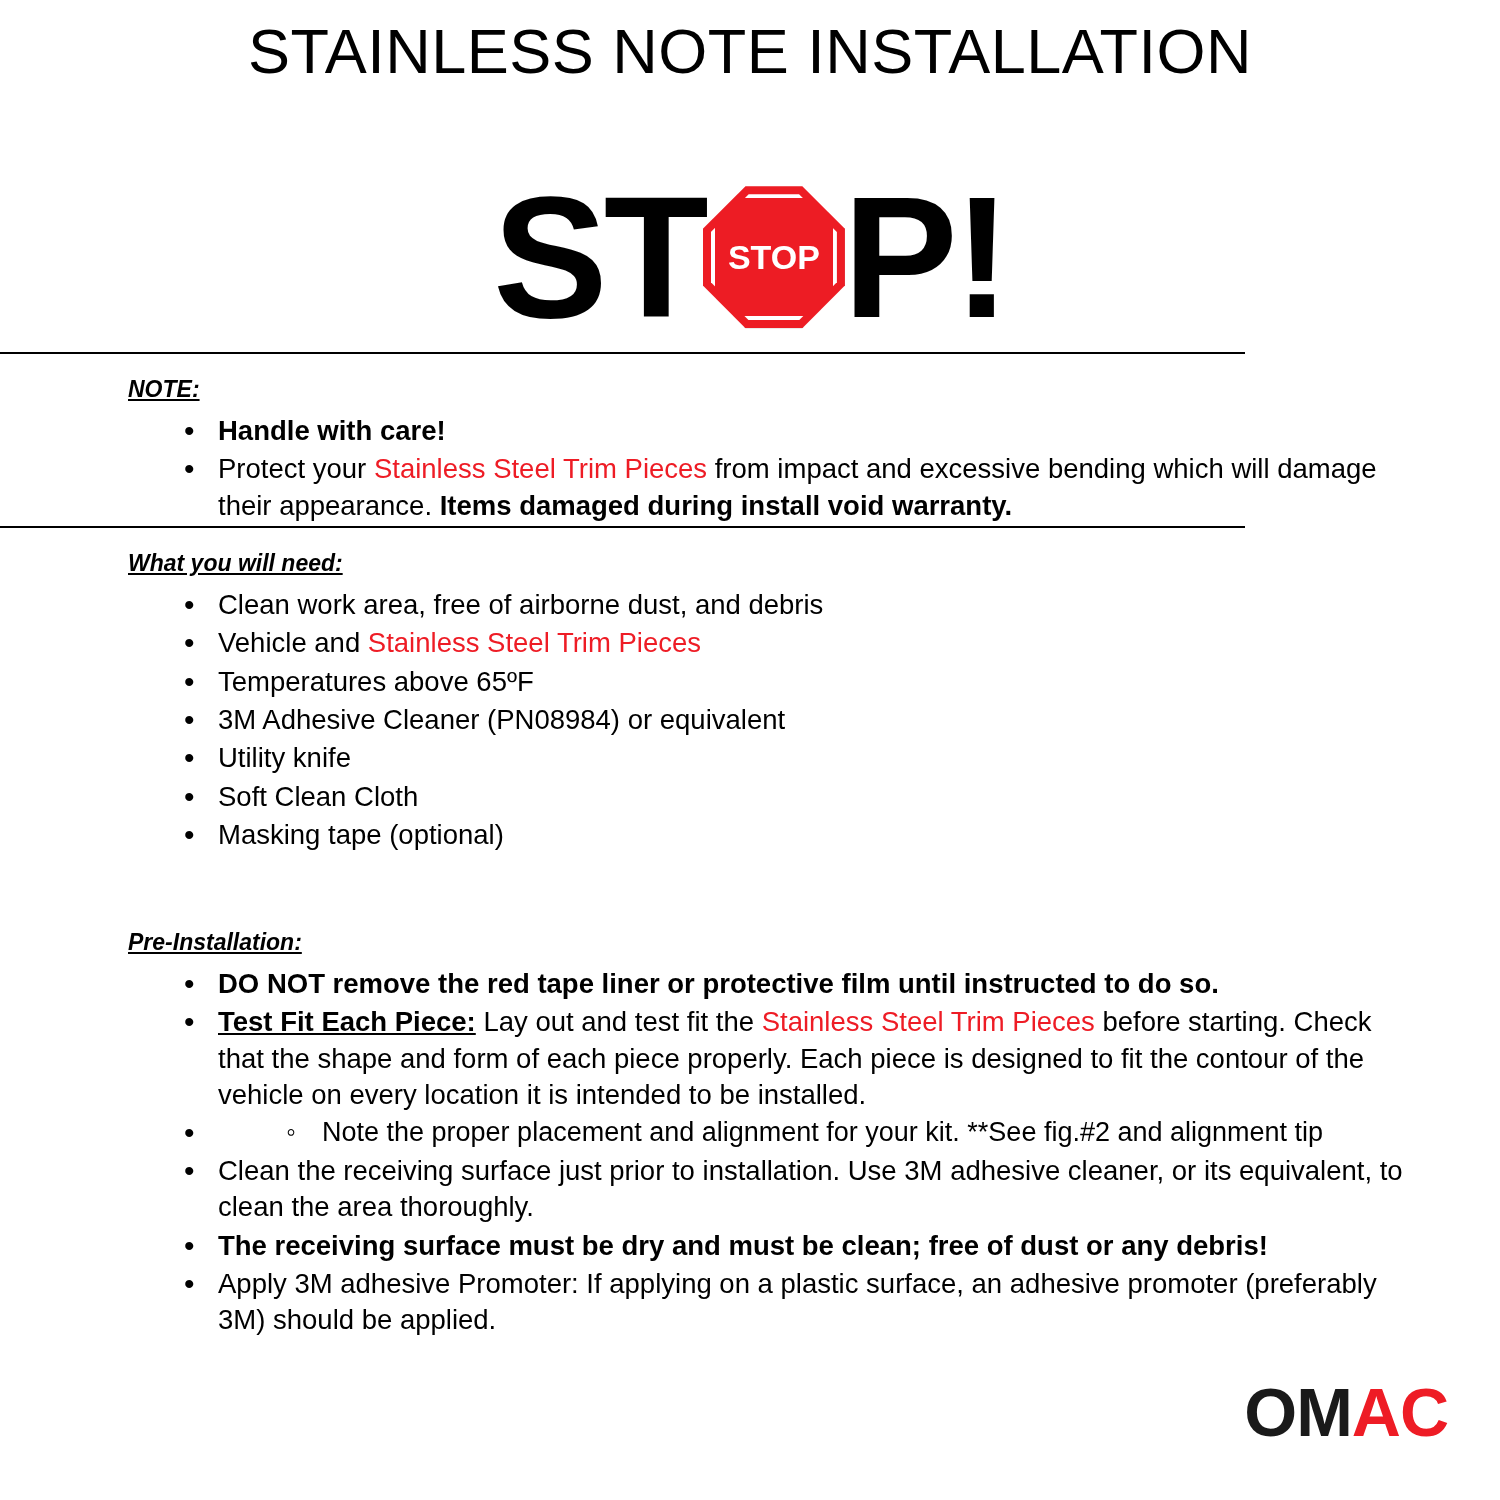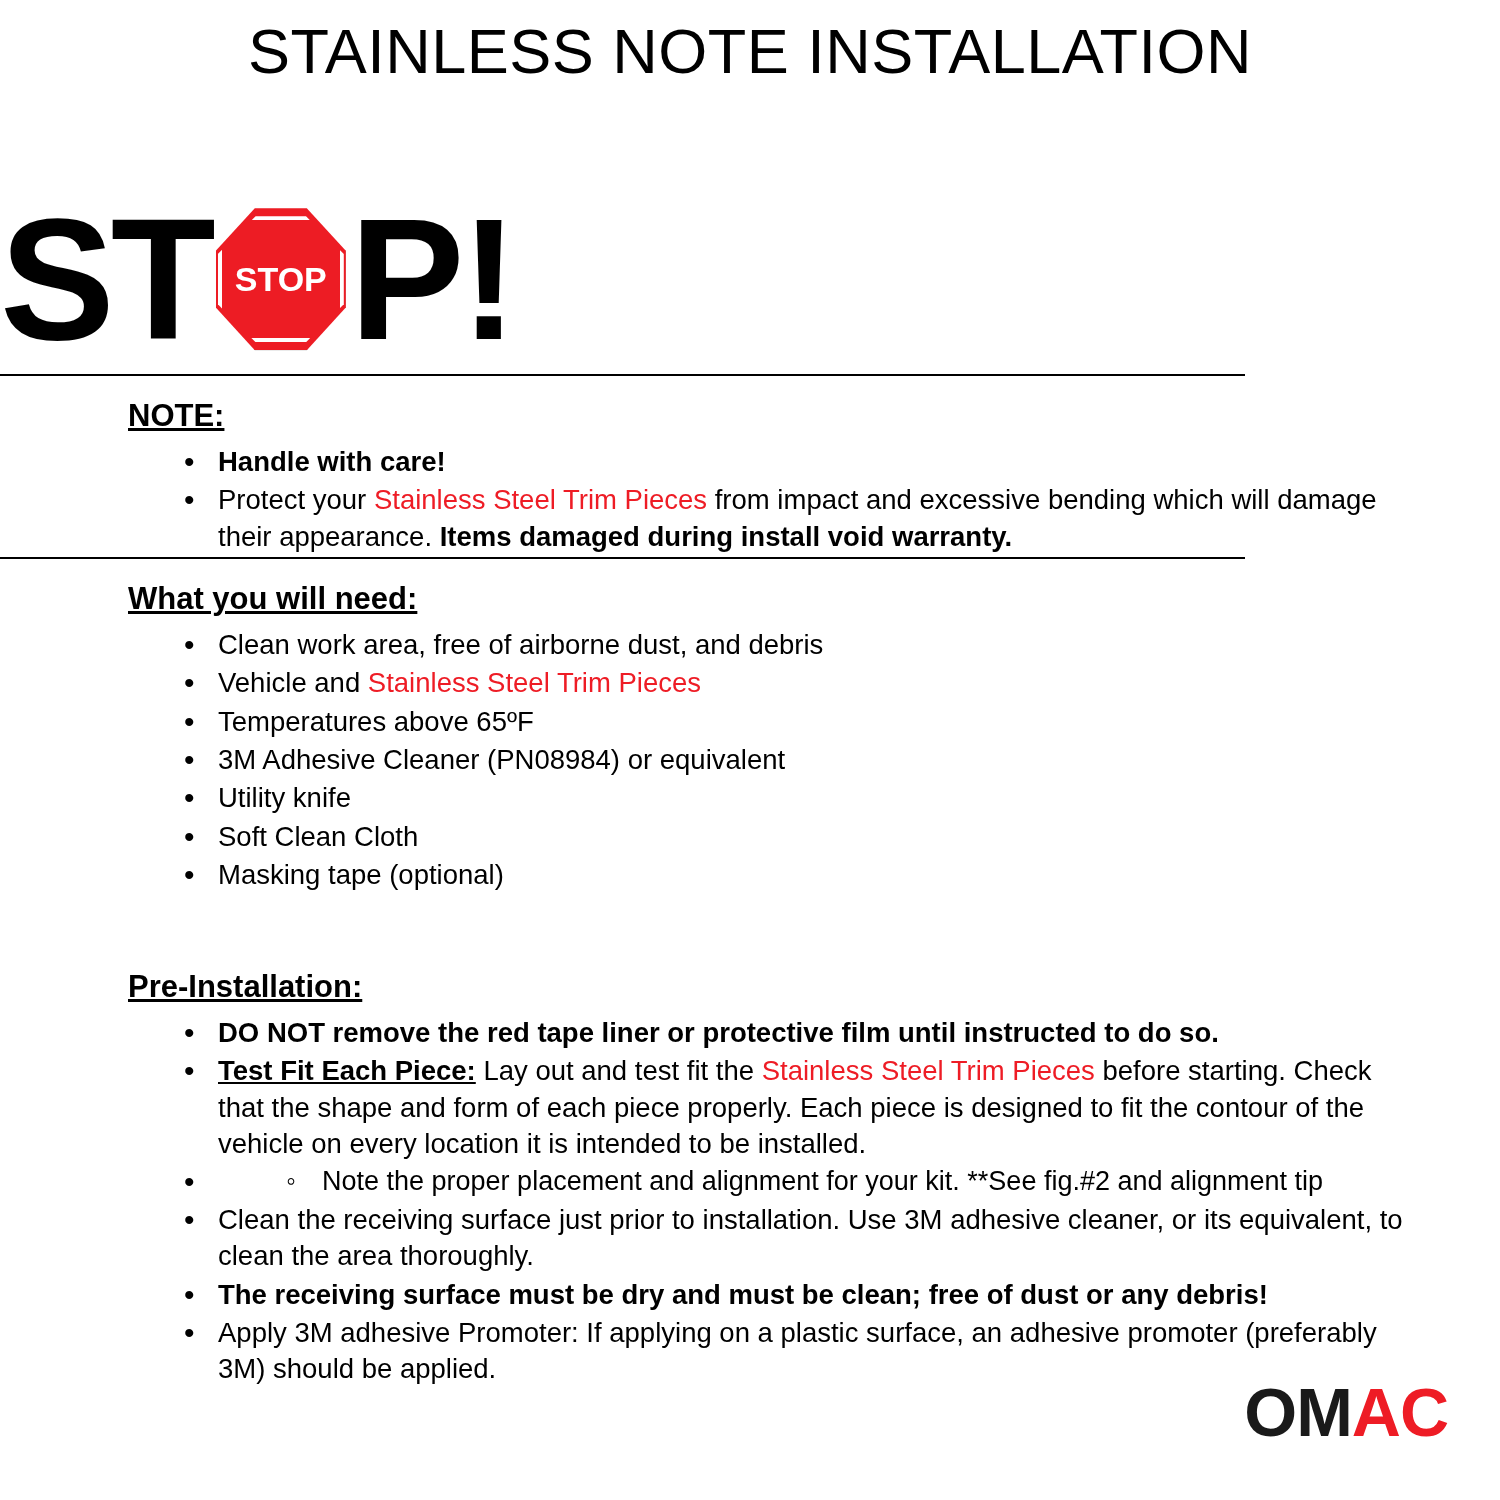--- a/index.html
+++ b/index.html
@@ -28,24 +28,25 @@
     font-size: 63px;
     font-weight: normal;
     letter-spacing: 0.5px;
     margin: 10px 0 0 0;
     padding-top: 8px;
     line-height: 1.05;
   }
 
   
   .stop-graphic {
-    margin-top: 100px;
+    margin-top: 78px;
     height: 190px;
     position: relative;
     display: flex;
+    justify-content: center;
     align-items: center;
   }
   .stop-word {
     font-size: 172px;
     font-weight: bold;
     letter-spacing: -4px;
     line-height: 1;
     display: flex;
     align-items: center;
     font-family: "Liberation Sans", sans-serif;
@@ -56,21 +57,21 @@
   .stop-sign-wrap {
     position: relative;
     width: 150px;
     height: 150px;
     margin: 0 -6px;
     display: inline-flex;
     align-items: center;
     justify-content: center;
   }
   .octagon {
-    width: 130px;
+    width: 142px;
     height: 142px;
     background: #ed1c24;
     clip-path: polygon(30% 0%, 70% 0%, 100% 30%, 100% 70%, 70% 100%, 30% 100%, 0% 70%, 0% 30%);
     display: flex;
     align-items: center;
     justify-content: center;
     box-shadow: 3px 4px 4px rgba(0,0,0,0.35);
   }
   .octagon-inner {
     width: 126px;
@@ -98,22 +99,23 @@
   }
   .rule-top { width: 1245px; margin: 40px auto 0 auto; }
   .rule-mid { width: 1245px; margin: 14px auto 0 auto; }
 
   
   .section {
     padding-left: 128px;
     padding-right: 90px;
   }
   .section-heading {
-    font-size: 31px;
-    font-weight: bold;
+    font-size: 23px;
+    font-weight: bold;
+    font-style: italic;
     text-decoration: underline;
     margin: 22px 0 10px 0;
   }
   ul.bullets {
     list-style: none;
     margin: 0;
     padding: 0 0 0 48px;
   }
   ul.bullets > li {
     position: relative;

